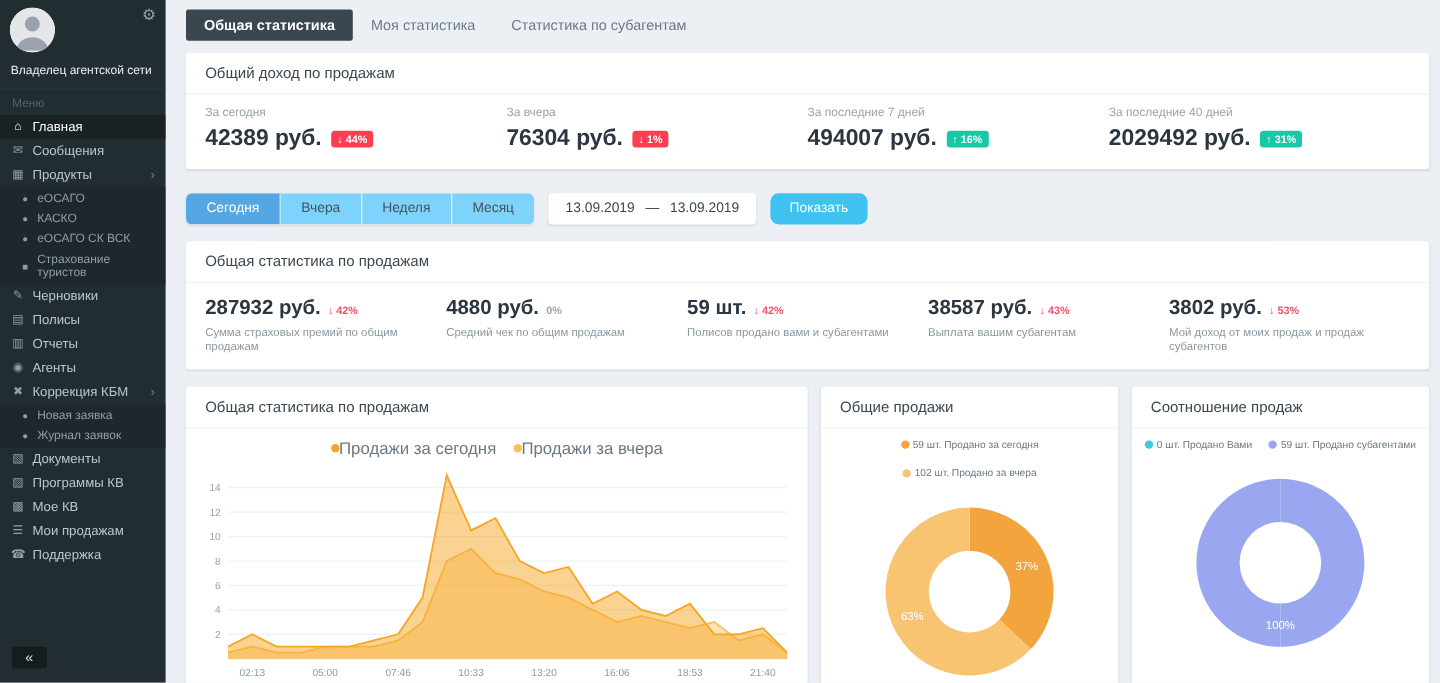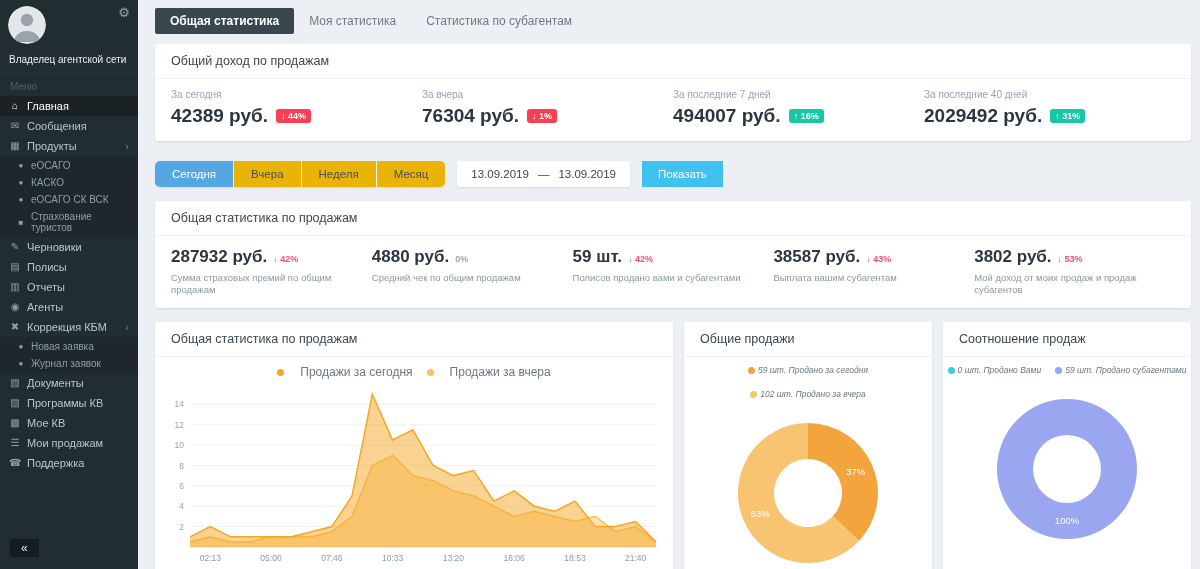--- a/index.html
+++ b/index.html
@@ -36,46 +36,46 @@
   .income-row{display:flex;padding:10px 16px 14px;}
   .inc-col{width:25%;}
   .inc-label{font-size:10px;color:#97a4ae;margin-bottom:5px;}
   .inc-value{font-size:19px;font-weight:bold;color:#2b3640;display:flex;align-items:center;gap:8px;}
   .badge{font-size:9px;font-weight:bold;color:#fff;padding:2px 5px;border-radius:3px;white-space:nowrap;}
   .badge.down{background:#fb3e51;}
   .badge.up{background:#17c7a6;}
 
   .filters{display:flex;align-items:center;gap:12px;margin:20px 0 14px;}
   .seg{display:flex;background:#fff;border-radius:5px;box-shadow:0 1px 2px rgba(0,0,0,0.10);overflow:hidden;}
-  .seg-btn{padding:7px 17px;font-size:11.5px;color:#46525c;background:#eab308;border:none;
+  .seg-btn{padding:7px 17px;font-size:11.5px;color:#46525c;background:#7dd3fc;border:none;
     border-right:1px solid #eef1f3;cursor:pointer;font-family:inherit;}
   .seg-btn:last-child{border-right:none;}
   .seg-btn.active{background:#54a7e3;color:#fff;}
   .daterange{background:#fff;border-radius:3px;box-shadow:0 1px 2px rgba(0,0,0,0.10);
     padding:7px 14px;font-size:11.5px;color:#3a4750;display:flex;gap:9px;align-items:center;}
   .date-val{cursor:pointer;}
-  .show-btn{background:#3fc2f0;color:#fff;border:none;border-radius:0;padding:7px 16px;
+  .show-btn{background:#3fc2f0;color:#fff;border:none;border-radius:7px;padding:7px 16px;
     font-size:11.5px;cursor:pointer;font-family:inherit;}
 
   .sales-row{display:flex;padding:11px 16px 12px;}
   .sale-col{flex:1;padding-right:10px;}
   .sale-value-row{display:flex;align-items:baseline;gap:6px;}
   .sale-value{font-size:17px;font-weight:bold;color:#2b3640;}
   .sale-delta{font-size:9px;font-weight:bold;}
   .sale-delta.down{color:#f4516c;}
   .sale-delta.flat{color:#9aa5ad;}
   .sale-caption{font-size:9.5px;color:#8a98a2;margin-top:5px;line-height:12px;}
 
   .charts-row{display:flex;gap:11px;margin-top:14px;}
   .chart-card{height:250px;box-sizing:border-box;}
   .chart-card.wide{width:518px;}
   .chart-card.narrow{width:248px;}
   .legend{display:flex;justify-content:center;gap:14px;padding:8px 4px 2px;flex-wrap:wrap;}
-  .legend-item{display:flex;align-items:center;gap:16px;font-size:12px;color:#6b7883;cursor:pointer;}
-  .legend.small .legend-item{font-size:8.5px;gap:3px;font-style:italic;}
+  .legend-item{display:flex;align-items:center;gap:0;font-size:14px;color:#6b7883;cursor:pointer;}
+  .legend.small .legend-item{font-size:8.5px;gap:3px;}
   .dot{width:7px;height:7px;border-radius:50%;flex-shrink:0;}
   .chart-holder{display:flex;justify-content:center;}
   svg text{font-family:"Liberation Sans",sans-serif;}
 </style>
 </head>
 <body>
 
 <div class="app">
 
   <aside class="sidebar">

